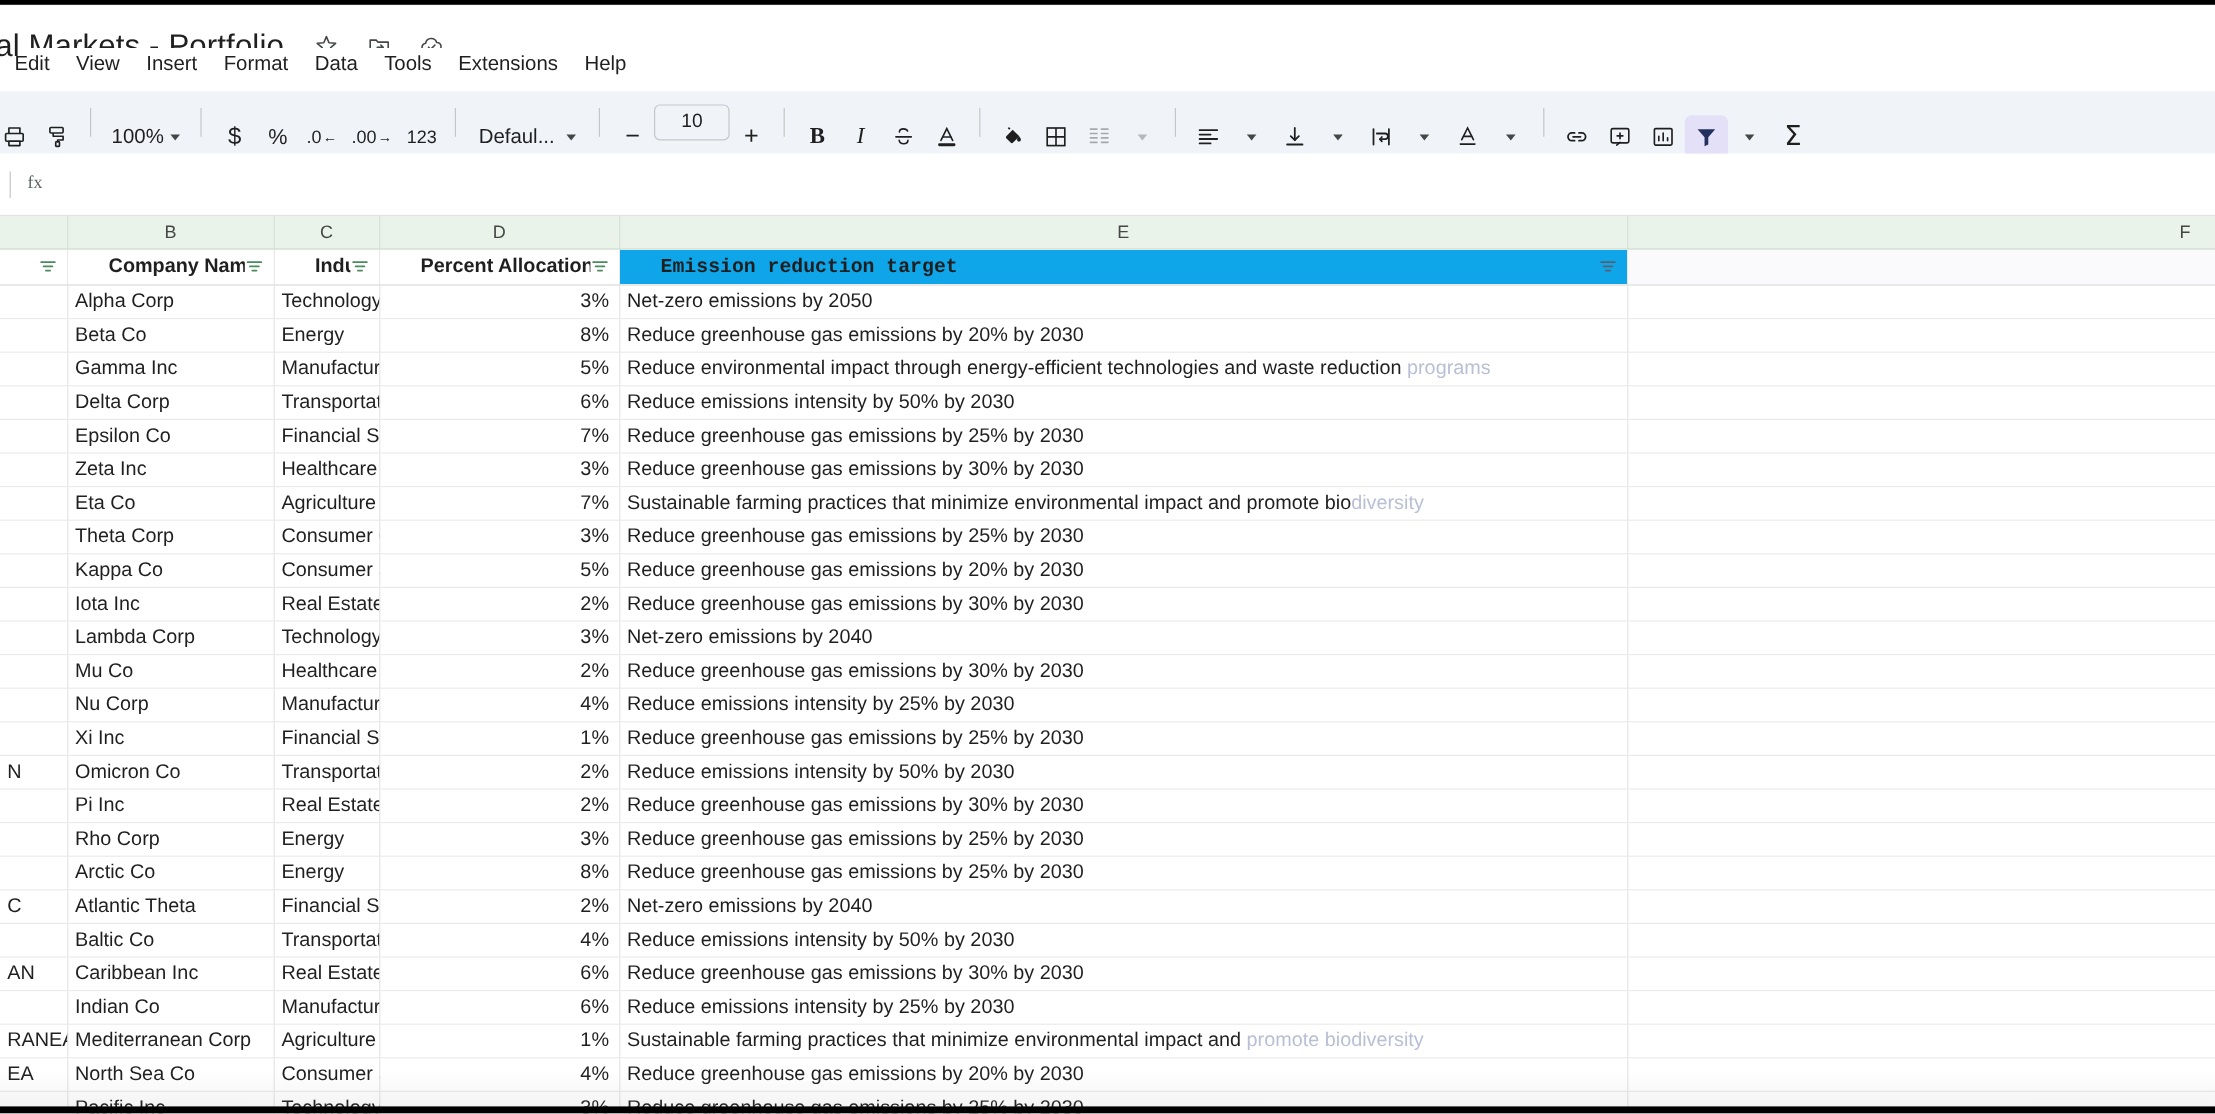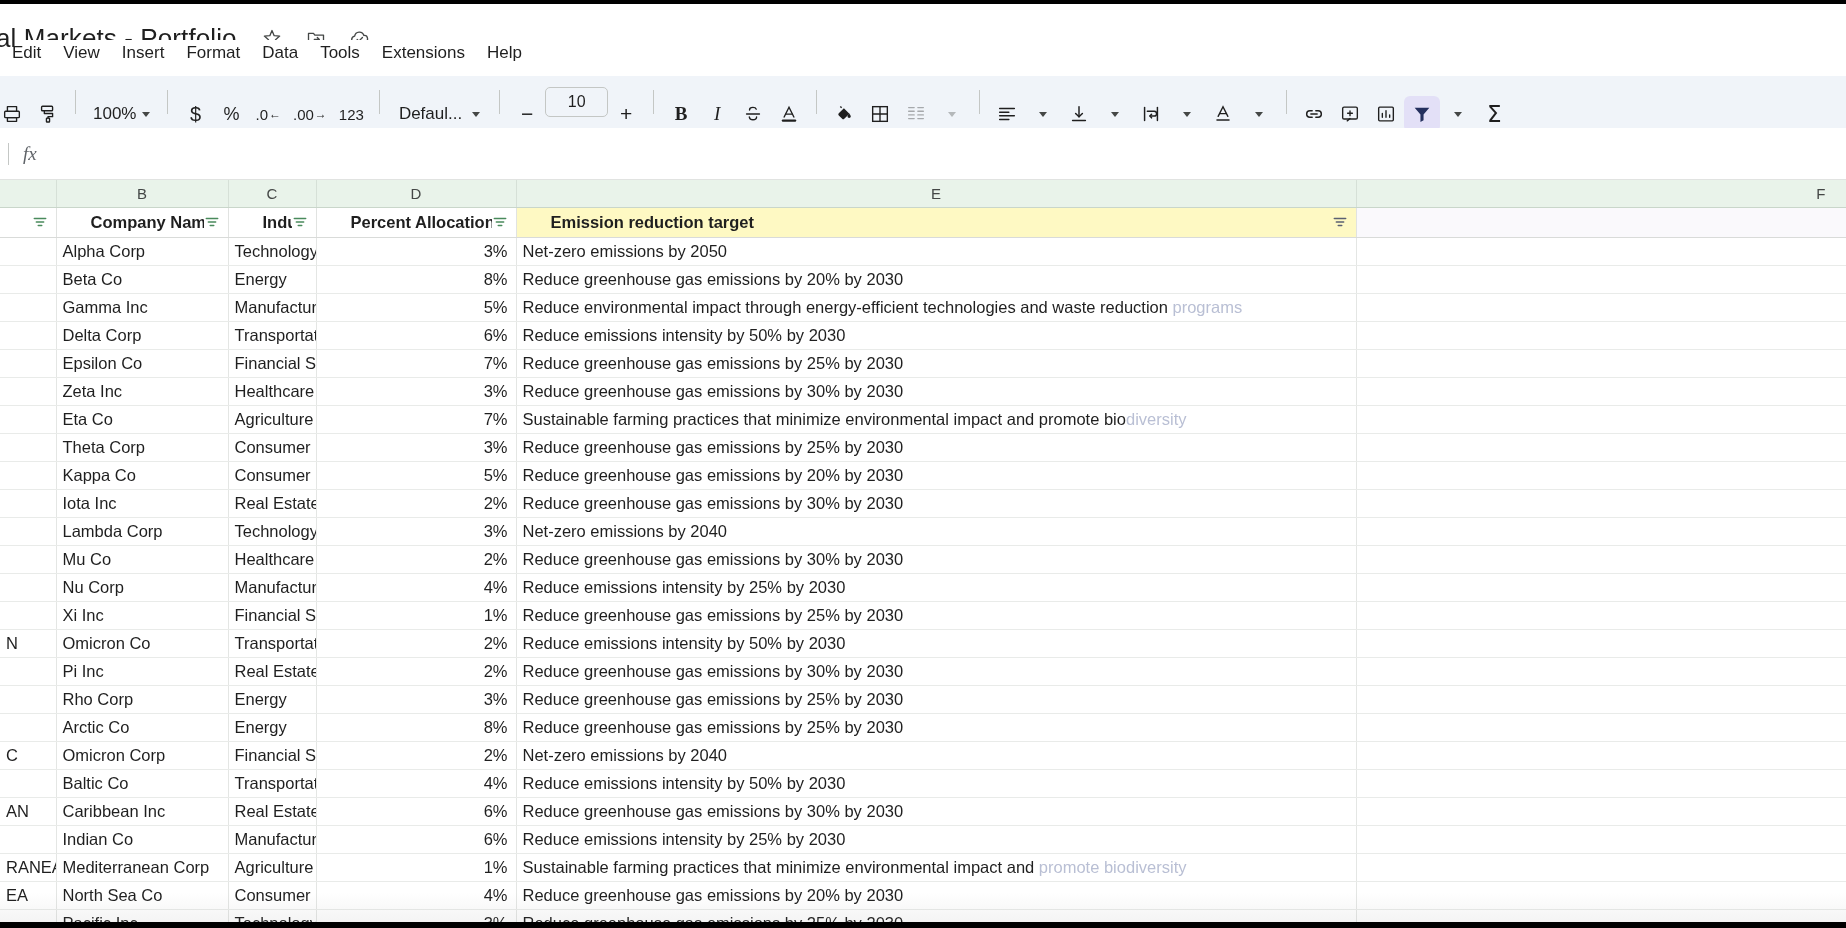--- a/index.html
+++ b/index.html
@@ -105,22 +105,21 @@
   .formula-bar {
     position: absolute; top: 128px; left: 0;
     width: 1846px; height: 52px;
     background: #ffffff;
     display: flex; align-items: center;
     border-bottom: 1px solid #e1e3e1;
   }
   .fx-divider { width:1px; height:22px; background:#c4c7c5; margin-left: 8px; }
   .fx-label {
     font-family: "Liberation Serif", serif;
-    font-style: italic;
-    font-size: 19px;
+    font-size: 15px;
     color: #5f6368;
     margin-left: 14px;
   }
   .fx-input { flex:1; height:100%; font-size:16px; color:#1f1f1f; display:flex; align-items:center; padding-left:14px; }
 
   
   .grid-wrap {
     position: absolute; top: 180px; left: 0;
     width: 1846px; height: 748px;
     overflow: hidden;
@@ -149,21 +148,21 @@
     height: 29px;
     background: #ffffff;
     border-right: 1px solid #e1e3e1;
     border-bottom: 1px solid #d9dbd9;
     font-size: 16.5px;
     font-weight: bold;
     color: #1f1f1f;
     vertical-align: middle;
     position: relative;
   }
-  tr.filterrow td.selected-hdr { background: #fef9c3; }
+  tr.filterrow td.selected-hdr { background: #0ea5e9; font-family: Liberation Mono, monospace; }
   .hdr-cell { display:flex; align-items:center; height:29px; padding: 0 8px 0 6px; }
   .hdr-text { flex:1; white-space:nowrap; overflow:hidden;margin-left:28px; }
 
   
   tr.datarow td {
     height: 28px;
     border-right: 1px solid #e4e6e4;
     border-bottom: 1px solid #e9ebe9;
     font-size: 16.5px;
     color: #1f1f1f;
@@ -859,21 +858,21 @@
             </td>
             <td>
               <div class="cell-pad"></div>
             </td>
           </tr>
           <tr class="datarow">
             <td>
               <div class="cell-a">C</div>
             </td>
             <td>
-              <div class="cell-pad">Omicron Corp</div>
+              <div class="cell-pad">Atlantic Theta</div>
             </td>
             <td>
               <div class="cell-pad">Financial Services</div>
             </td>
             <td>
               <div class="cell-pad num">2%</div>
             </td>
             <td>
               <div class="cell-pad">Net-zero emissions by 2040</div>
             </td>

